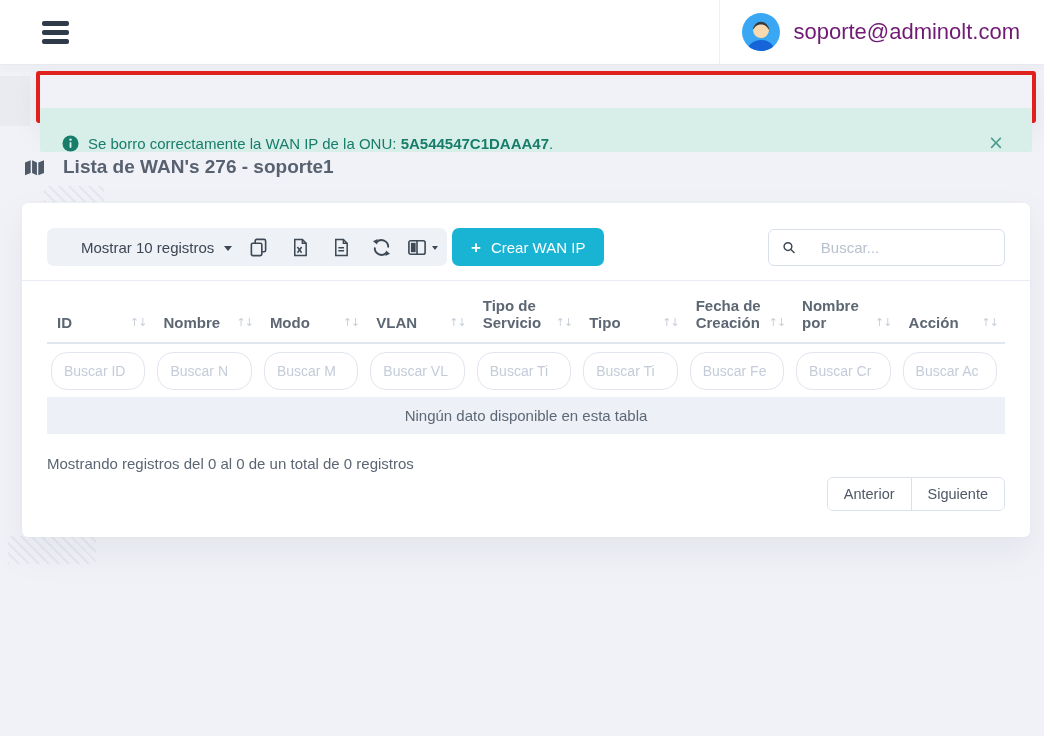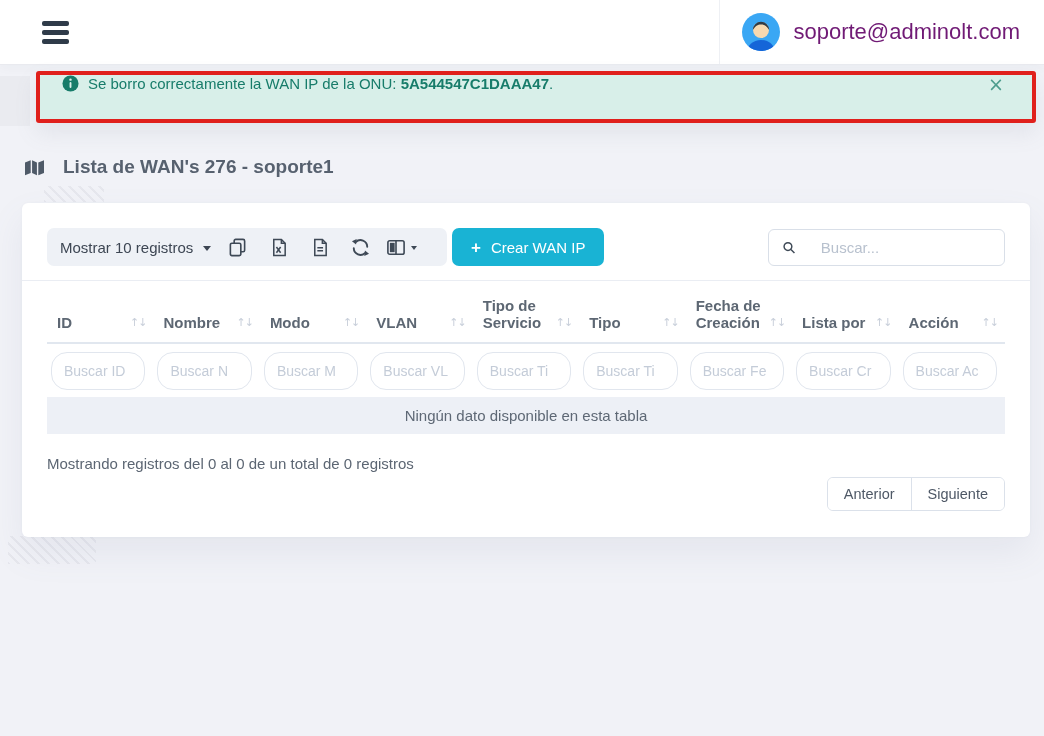--- a/index.html
+++ b/index.html
@@ -33,22 +33,22 @@
   }
   .hatch.h1 { left:44px; top:186px; width:60px; height:16px; }
   .hatch.h2 { left:8px; top:536px; width:88px; height:28px; }
   .alert-annotation {
     position:absolute; left:36px; top:71px; width:1000px; height:52px;
     border:4px solid var(--annotation-red,#e0201c); border-radius:3px;
     z-index:6; box-shadow:0 10px 22px rgba(120,130,150,.12);
   }
   .alert {
     width:100%; height:100%; background:var(--alert-bg,#d8efe9); border-radius:2px;
-    display:flex; align-items:flex-start; padding:0 28px 0 22px;
-    color:var(--alert-text,#177c6a); font-size:15px;
+    display:flex; align-items:flex-end; padding:0 28px 0 22px;
+    color:var(--alert-text,#177c6a); font-size:15px;margin-top:33px;
   }
   .alert .info-ic { flex:none; margin-right:9px; display:flex; }
   .alert-msg b { font-weight:700; }
   .alert-close {
     margin-left:auto; font-size:19px; line-height:1; color:#4c9c8d; cursor:pointer;
     font-family:"DejaVu Sans", sans-serif;
   }
   
   .page-title {
     position:absolute; left:24px; top:152px; height:30px;
@@ -58,21 +58,21 @@
   .page-title svg { flex:none; }
   
   .card {
     position:absolute; left:22px; top:203px; width:1008px; height:334px;
     background:#fff; border-radius:6px;
     box-shadow:0 0 3px rgba(60,70,90,.04), 0 16px 34px rgba(120,130,155,.10);
   }
   .toolbar { position:absolute; left:25px; right:25px; top:25px; height:38px; display:flex; align-items:center; }
   .btn-group-left {
     display:flex; align-items:center; height:38px; width:400px;
-    background:#eef1f6; border-radius:7px; padding-left:13px; flex:none;
+    background:#eef1f6; border-radius:7px; padding-left:34px; flex:none;
   }
   .show-records {
     display:flex; align-items:center; width:157px; flex:none; background:none; border:none;
     font-family:inherit; font-size:15px; color:#3d4653; cursor:pointer; padding:0;
   }
   .caret {
     width:0; height:0; border-left:4px solid transparent; border-right:4px solid transparent;
     border-top:5px solid currentColor; margin-left:10px; position:relative; top:1px;
   }
   .icon-btn {
@@ -248,21 +248,21 @@
   <div class="divider"></div>
 
   <div class="grid9 thead">
     <div class="th"><span>ID</span><span class="sort">↑↓</span></div>
     <div class="th"><span>Nombre</span><span class="sort">↑↓</span></div>
     <div class="th"><span>Modo</span><span class="sort">↑↓</span></div>
     <div class="th"><span>VLAN</span><span class="sort">↑↓</span></div>
     <div class="th"><span>Tipo de Servicio</span><span class="sort">↑↓</span></div>
     <div class="th"><span>Tipo</span><span class="sort">↑↓</span></div>
     <div class="th"><span>Fecha de Creación</span><span class="sort">↑↓</span></div>
-    <div class="th"><span>Lista por</span><span class="sort">↑↓</span></div>
+    <div class="th"><span>Nombre por</span><span class="sort">↑↓</span></div>
     <div class="th"><span>Acción</span><span class="sort">↑↓</span></div>
   </div>
 
   <div class="grid9 filters">
     <input type="text" placeholder="Buscar ID" style="">
     <input type="text" placeholder="Buscar N" style="">
     <input type="text" placeholder="Buscar M" style="">
     <input type="text" placeholder="Buscar VL" style="">
     <input type="text" placeholder="Buscar Ti" style="">
     <input type="text" placeholder="Buscar Ti" style="">

